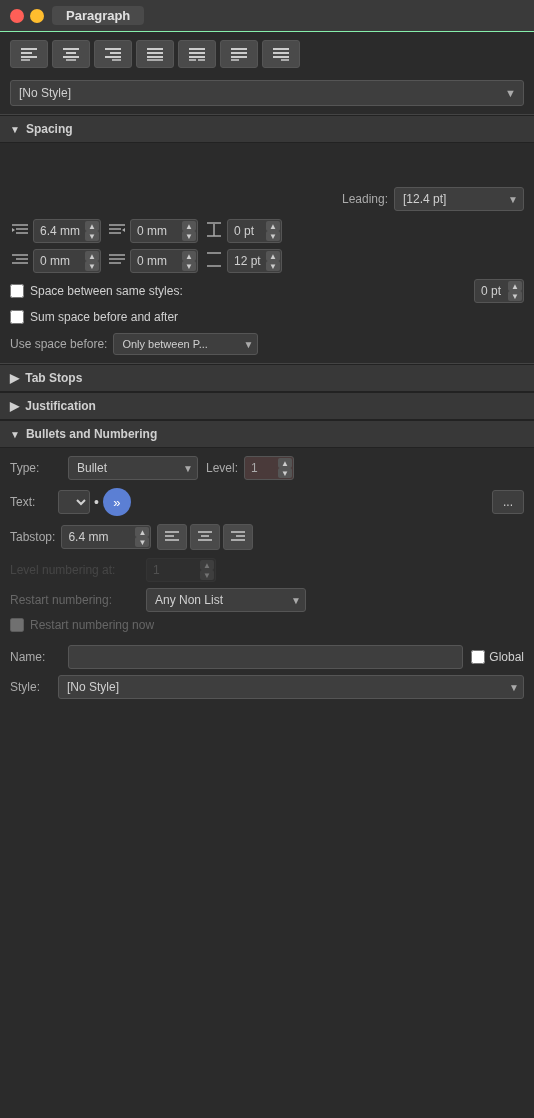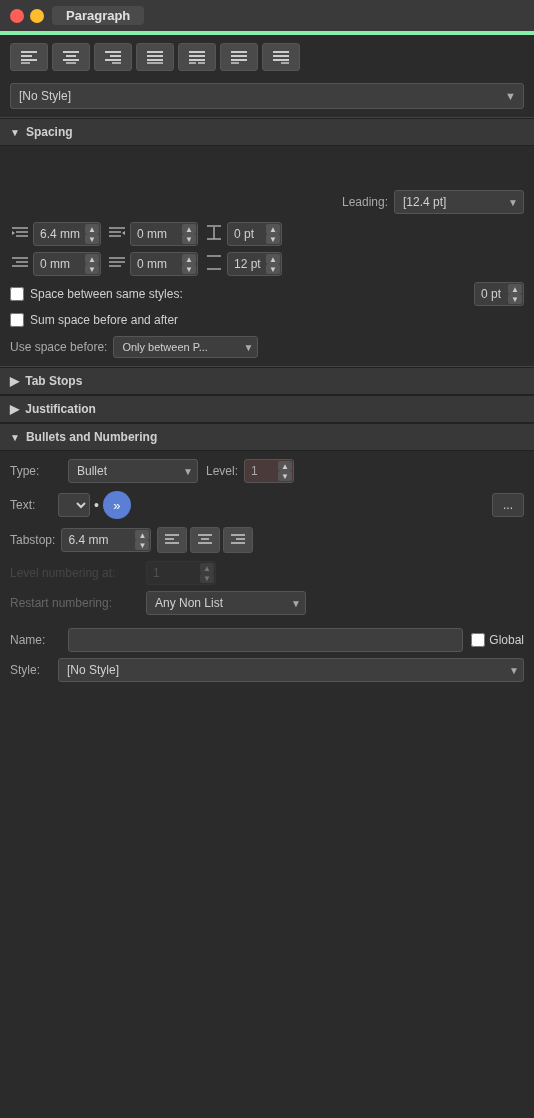--- a/index.html
+++ b/index.html
@@ -12,21 +12,21 @@
       color: #d0d0d0;
       user-select: none;
     }
 
     
     .title-bar {
       display: flex;
       align-items: center;
       background: #3a3a3a;
       padding: 6px 10px;
-      border-bottom: 4px solid #86efac;
+      border-bottom: 1px solid #86efac;
       gap: 8px;
     }
     .title-bar-controls { display: flex; gap: 6px; }
     .tb-btn {
       width: 14px; height: 14px; border-radius: 50%; border: none; cursor: pointer;
     }
     .tb-close { background: #ff5f57; }
     .tb-min { background: #ffbd2e; }
     .title-text {
       font-size: 13px; font-weight: 600; color: #e0e0e0;
@@ -561,20 +561,24 @@
     <div class="bn-select-wrap">
       <select style="min-width:160px;">
         <option>Any Non List</option>
         <option>Never</option>
         <option>New Section</option>
       </select>
       <span class="arrow-icon">▼</span>
     </div>
   </div>
 
+  <div class="restart-now-row" style="margin-top:6px; padding-left:0;">
+    <input type="checkbox" style="width: 14px; height: 14px; opacity: 0.5;" disabled="">
+    <span class="restart-now-label" style="color:#666;font-size:12px;">Restart numbering now</span>
+  </div>
 
   <div class="name-row" style="margin-top:13px;">
     <span class="name-label">Name:</span>
     <input class="name-input" type="text" value="" placeholder="" style="">
     <div class="global-check-wrap">
       <input type="checkbox" style="width: 14px; height: 14px;">
       <span>Global</span>
     </div>
   </div>
 

